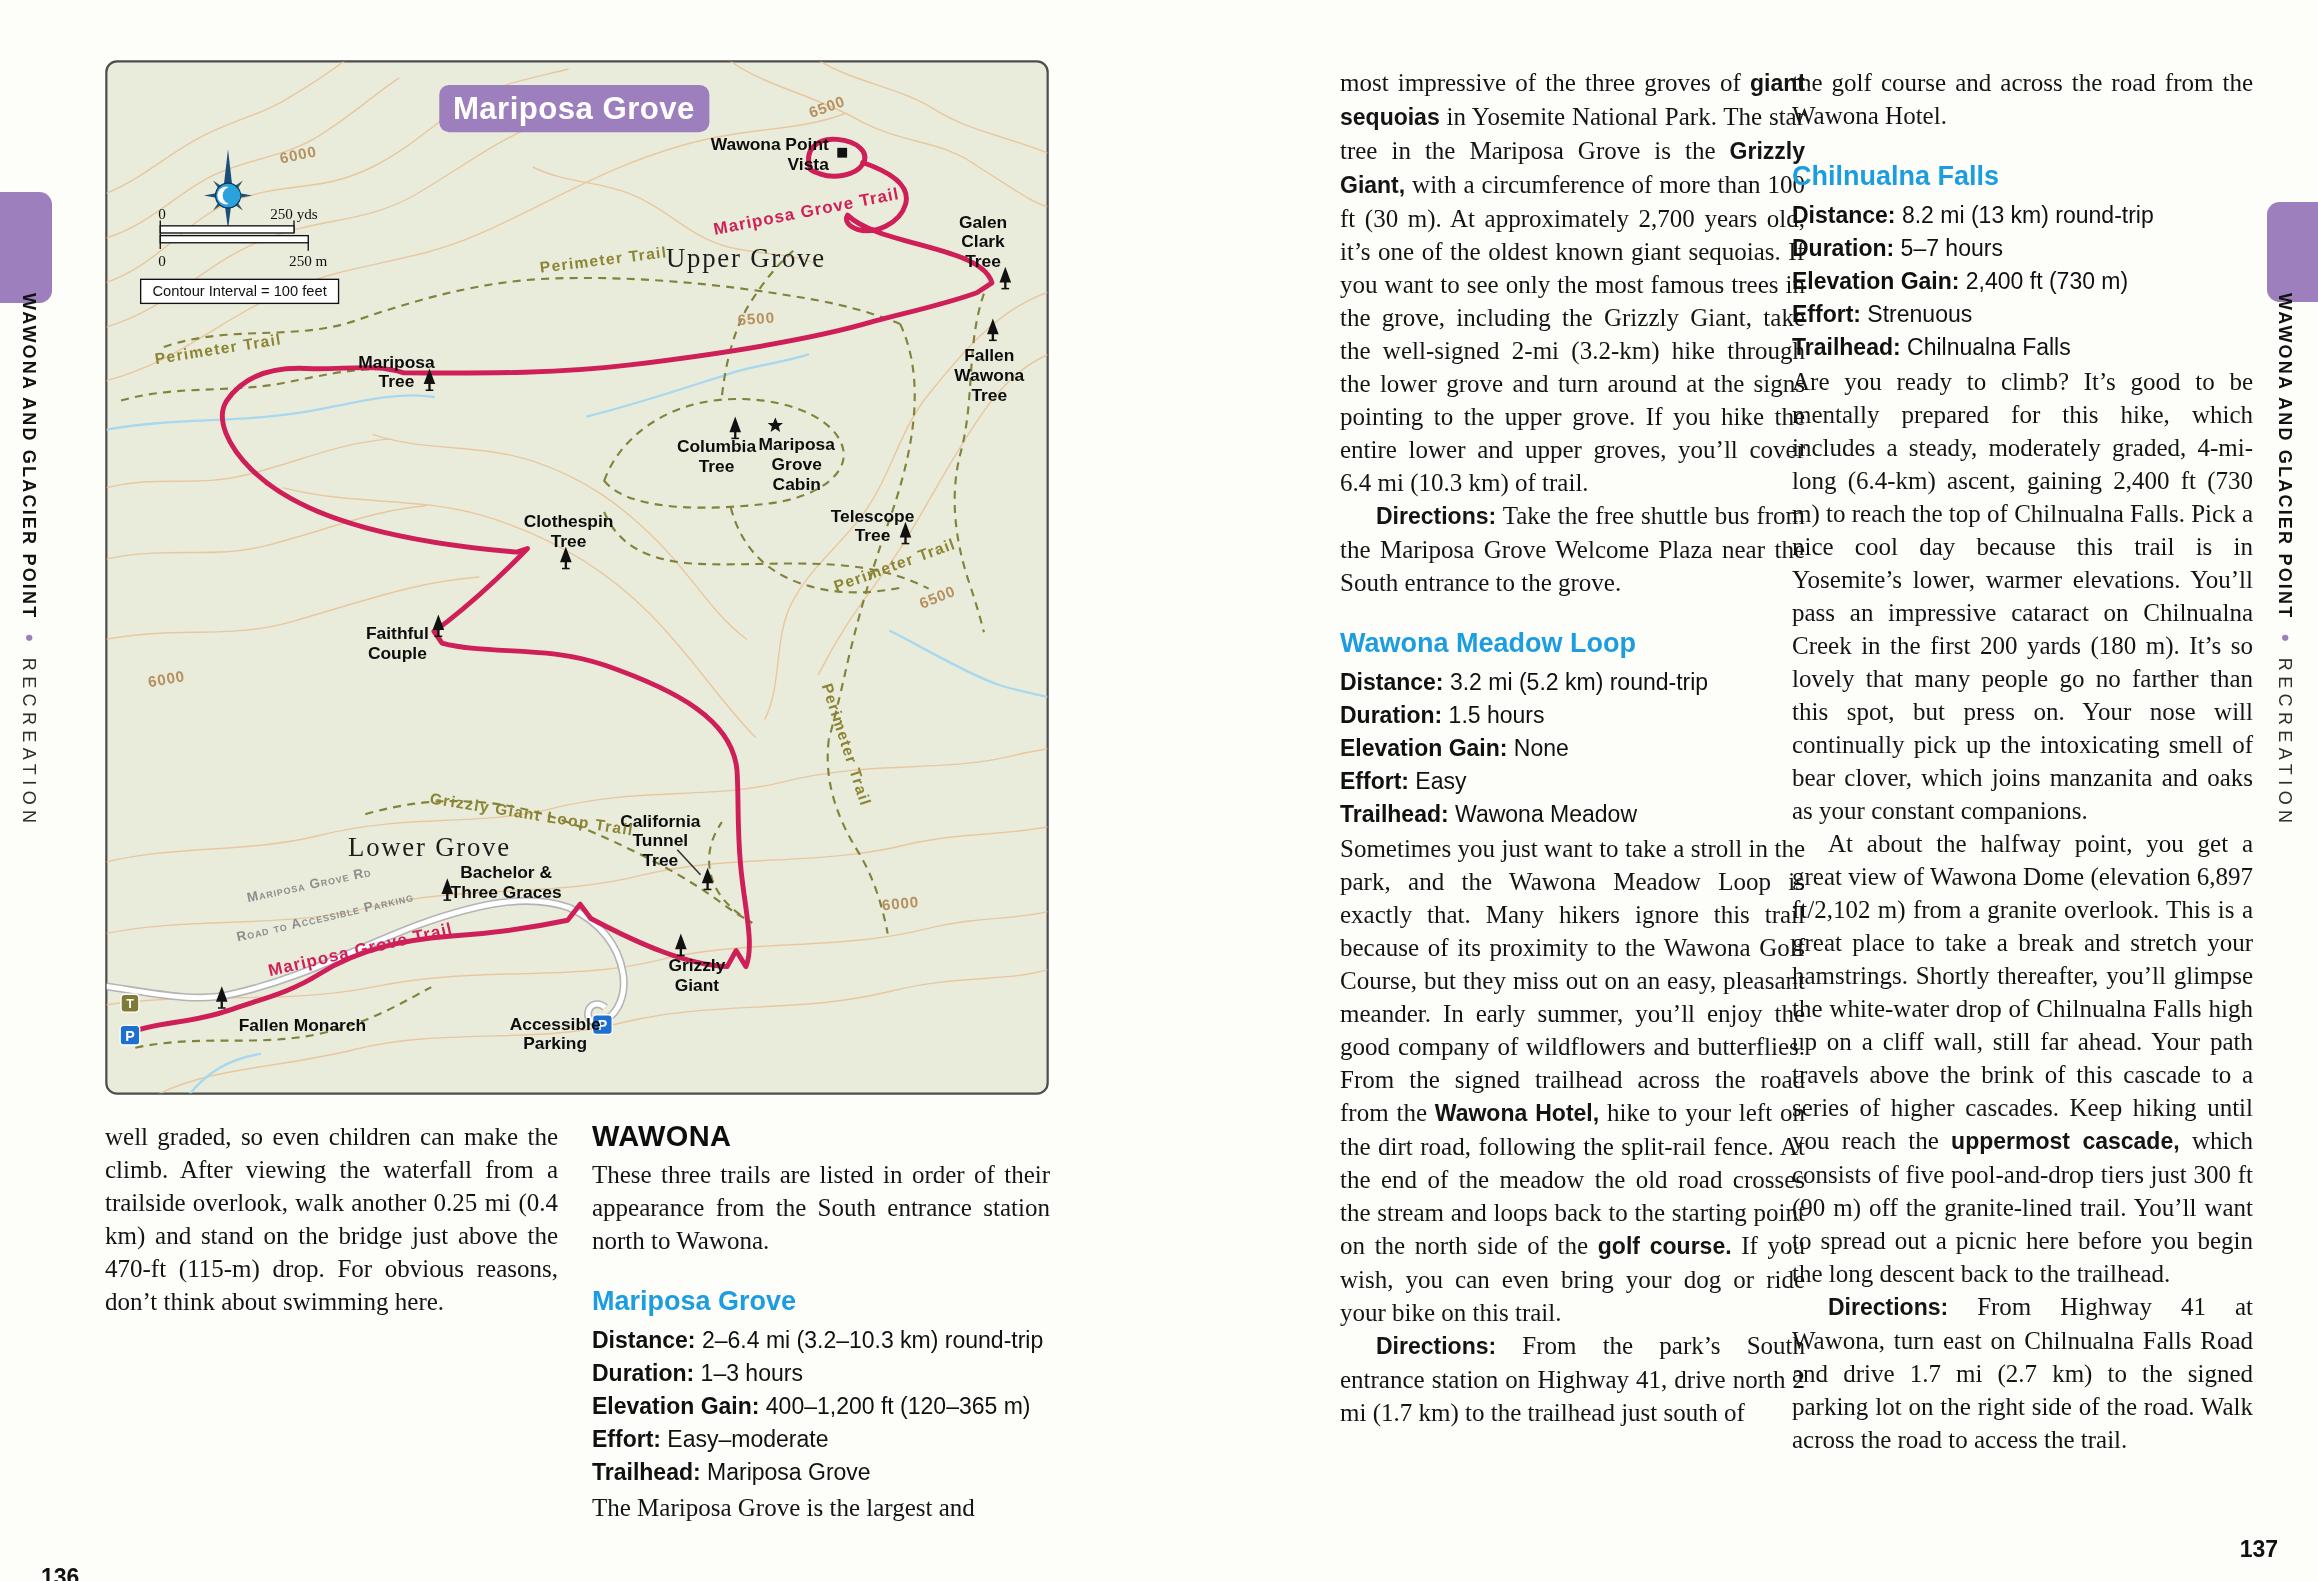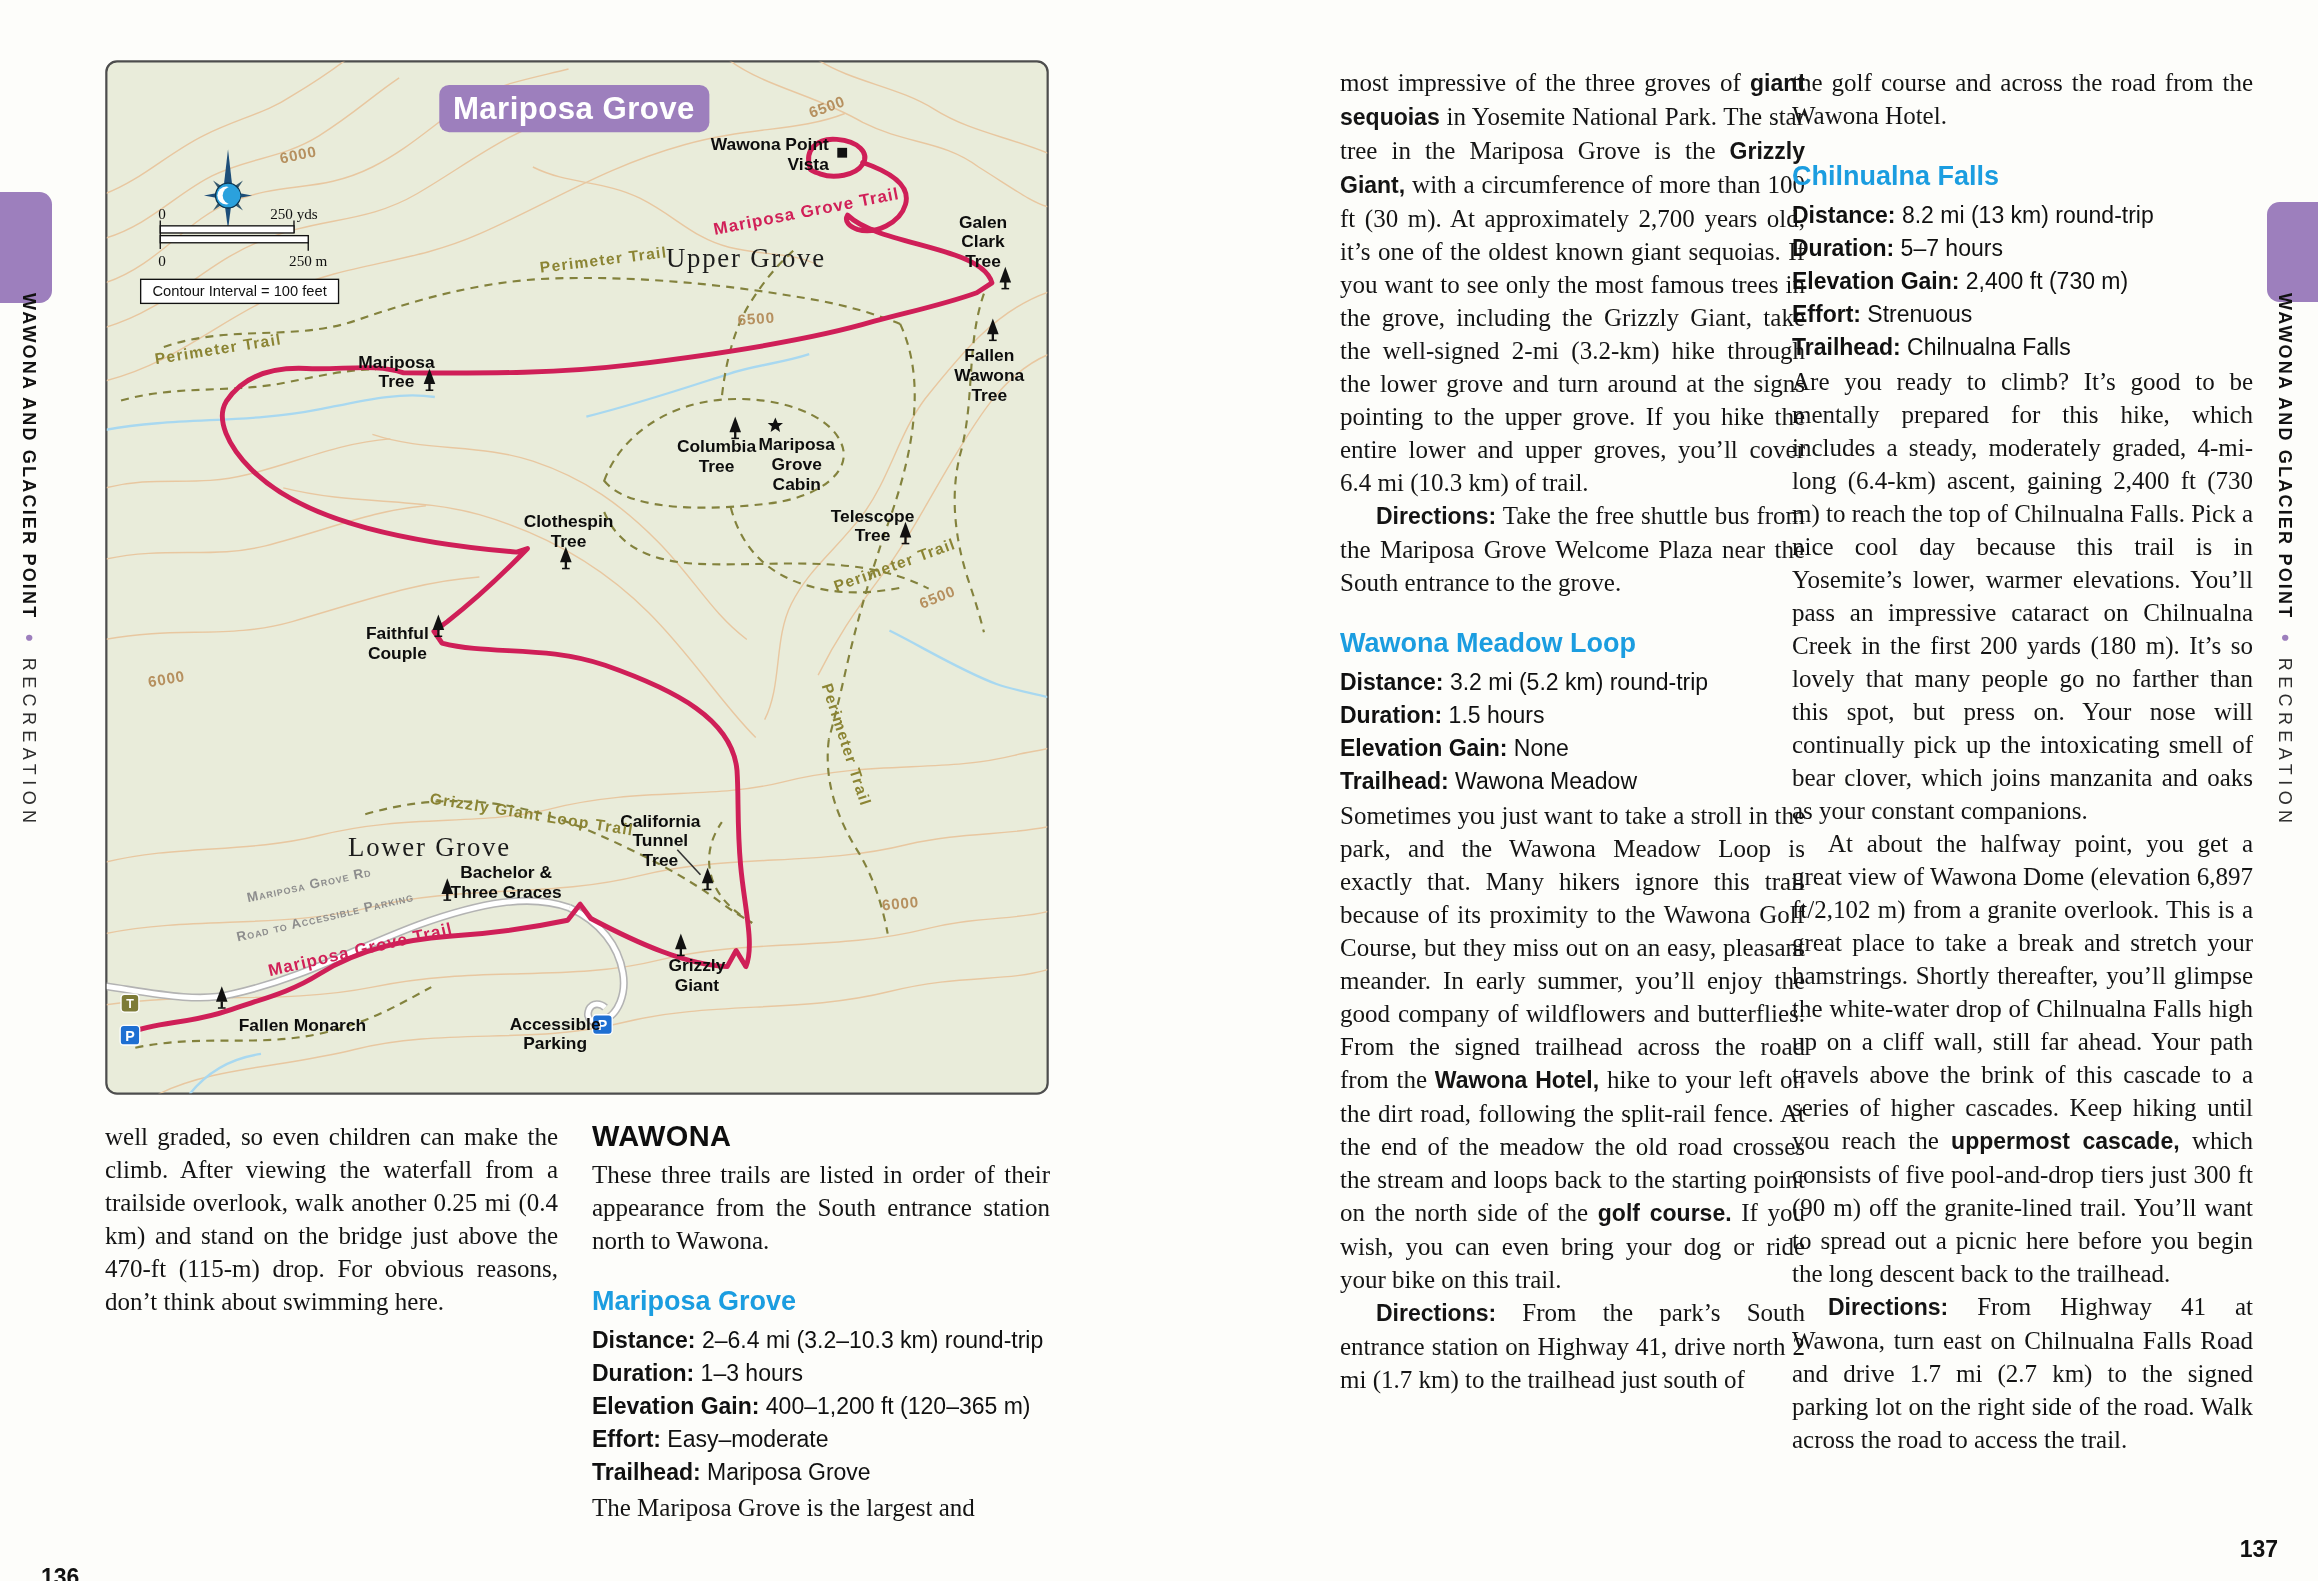--- a/index.html
+++ b/index.html
@@ -299,20 +299,21 @@
 </div>
 
 <div class="col" id="rcol1" data-name="right-page-column-1">
   <p class="serifp" data-name="body-paragraph"><span>most impressive of the three groves of </span><span class="bs">giant sequoias</span><span> in Yosemite National Park. The star tree in the Mariposa Grove is the </span><span class="bs">Grizzly Giant,</span><span> with a circumference of more than 100 ft (30 m). At approximately 2,700 years old, it’s one of the oldest known giant sequoias. If you want to see only the most famous trees in the grove, including the Grizzly Giant, take the well-signed 2-mi (3.2-km) hike through the lower grove and turn around at the signs pointing to the upper grove. If you hike the entire lower and upper groves, you’ll cover 6.4 mi (10.3 km) of trail.</span></p>
   <p class="serifp indent" data-name="directions-paragraph"><span class="bs">Directions:</span><span> Take the free shuttle bus from the Mariposa Grove Welcome Plaza near the South entrance to the grove.</span></p>
   <h3 class="trail-h" data-name="trail-heading-wawona-meadow-loop">Wawona Meadow Loop</h3>
   <div class="stats" data-name="trail-stats">
       <div class="stat" data-name="trail-stat"><b>Distance:</b> 3.2 mi (5.2 km) round-trip</div>
       <div class="stat" data-name="trail-stat"><b>Duration:</b> 1.5 hours</div>
       <div class="stat" data-name="trail-stat"><b>Elevation Gain:</b> None</div>
+      <div class="stat" data-name="trail-stat"><b>Effort:</b> Easy</div>
       <div class="stat" data-name="trail-stat"><b>Trailhead:</b> Wawona Meadow</div>
     </div>
   <p class="serifp" data-name="body-paragraph"><span>Sometimes you just want to take a stroll in the park, and the Wawona Meadow Loop is exactly that. Many hikers ignore this trail because of its proximity to the Wawona Golf Course, but they miss out on an easy, pleasant meander. In early summer, you’ll enjoy the good company of wildflowers and butterflies. From the signed trailhead across the road from the </span><span class="bs">Wawona Hotel,</span><span> hike to your left on the dirt road, following the split-rail fence. At the end of the meadow the old road crosses the stream and loops back to the starting point on the north side of the </span><span class="bs">golf course.</span><span> If you wish, you can even bring your dog or ride your bike on this trail.</span></p>
   <p class="serifp indent" data-name="directions-paragraph"><span class="bs">Directions:</span><span> From the park’s South entrance station on Highway 41, drive north 2 mi (1.7 km) to the trailhead just south of</span></p>
 </div>
 
 <div class="col" id="rcol2" data-name="right-page-column-2">
   <p class="serifp" data-name="body-paragraph"><span>the golf course and across the road from the Wawona Hotel.</span></p>
   <h3 class="trail-h" data-name="trail-heading-chilnualna-falls">Chilnualna Falls</h3>
   <div class="stats" data-name="trail-stats">

